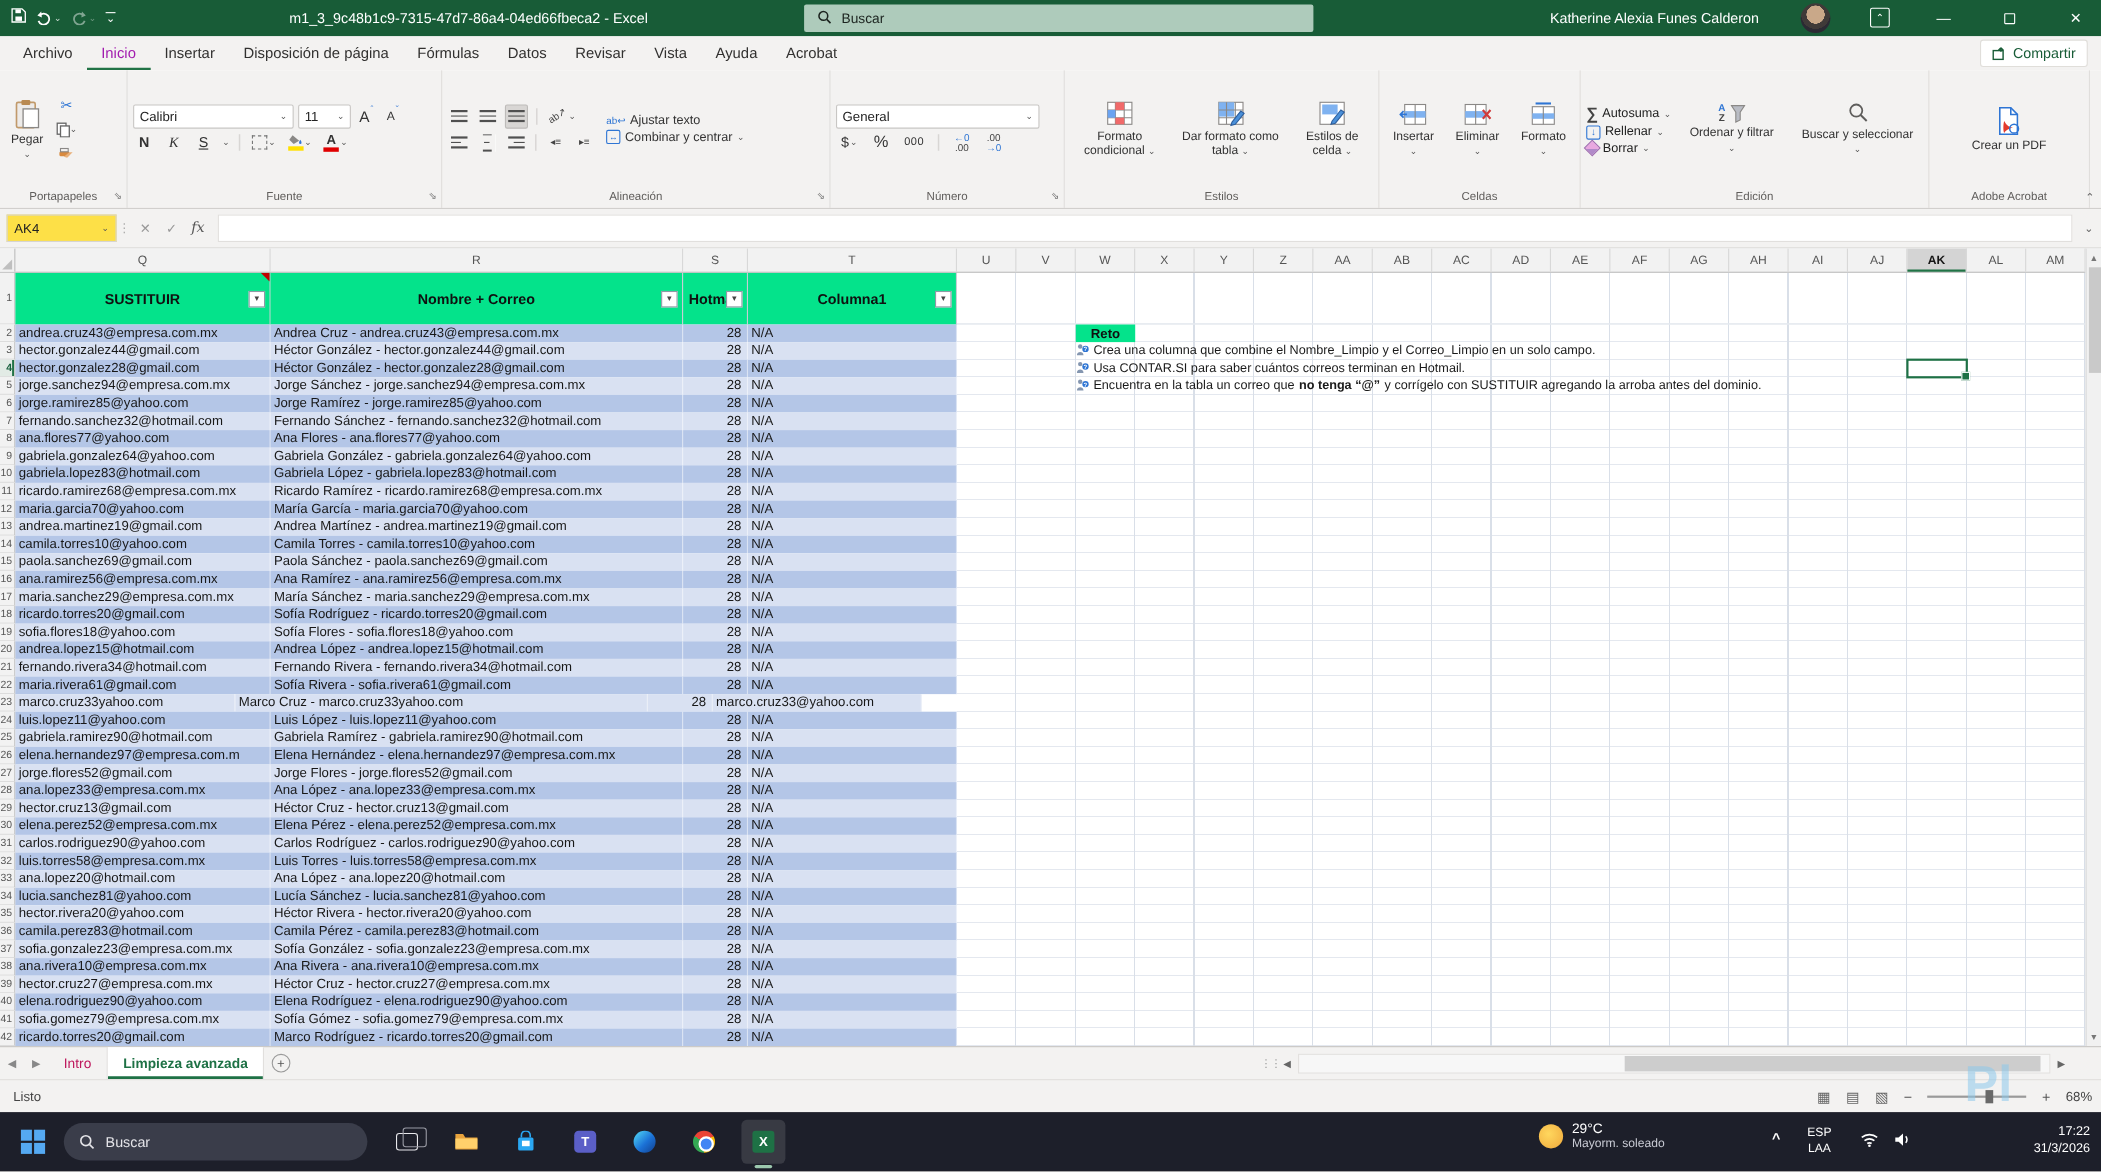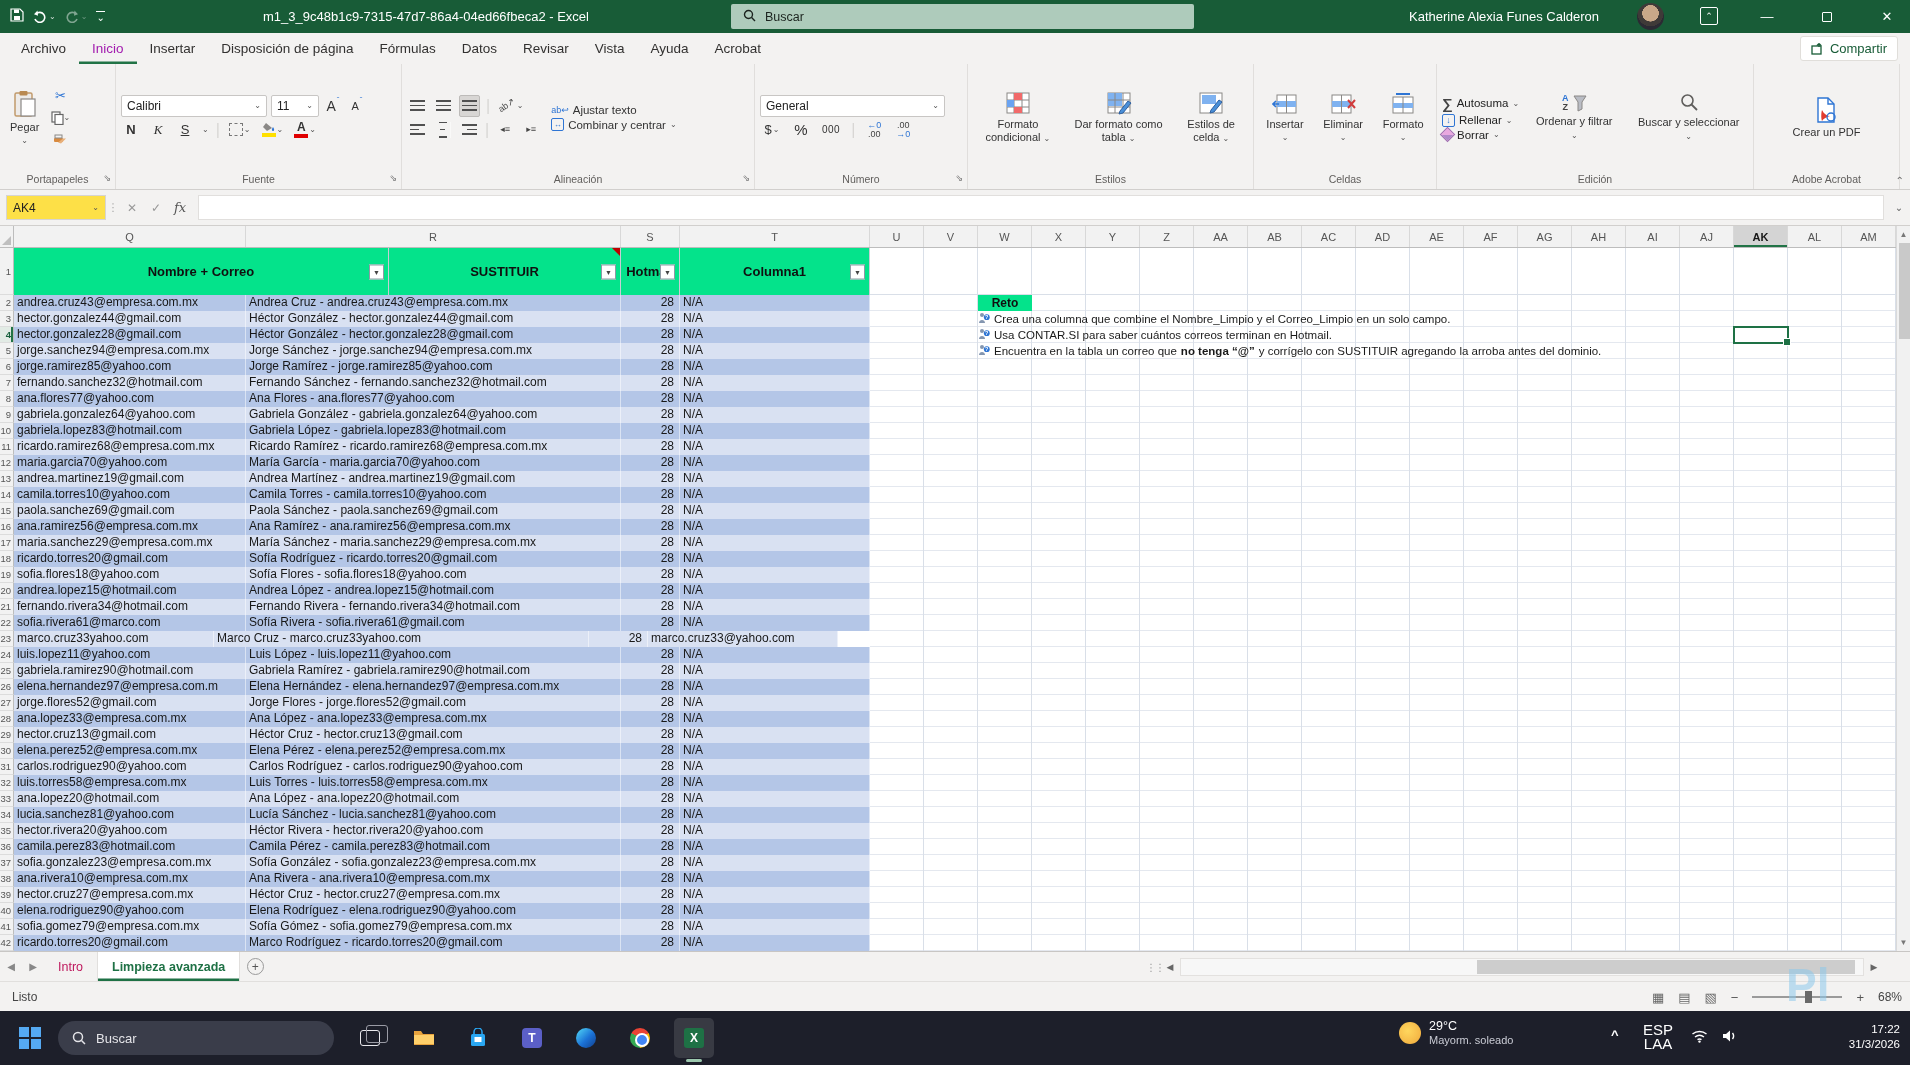--- a/index.html
+++ b/index.html
@@ -146,21 +146,21 @@
   .chrome::after{content:"";position:absolute;left:5px;top:5px;width:10px;height:10px;border-radius:50%;background:#4285F4;border:2px solid #fff}
   .edge{width:20px;height:20px;border-radius:50%;background:linear-gradient(135deg,#49C9F2 10%,#1B71D6 55%,#123F8C)}
   .teams{width:20px;height:20px;border-radius:4px;background:#5B5FC7;color:#fff;font-weight:700;font-size:12px;display:flex;align-items:center;justify-content:center}
   .excel-ic{width:20px;height:20px;border-radius:3px;background:#1E7145;color:#fff;font-weight:700;font-size:12px;display:flex;align-items:center;justify-content:center}
   .tray{position:absolute;top:0;height:54px;right:0;left:1385px}
   .weather{position:absolute;left:14px;top:8px;display:flex;gap:8px;align-items:center}
   .sun{width:22px;height:22px;border-radius:50%;background:radial-gradient(circle at 40% 40%,#FFD75E,#F0A93C)}
   .wtxt{display:flex;flex-direction:column;line-height:14px}
   .wtemp{font-size:12.5px}.wdesc{font-size:11px;color:#C9CBD4}
   .chev{position:absolute;left:226px;top:16px;font-size:13px;font-weight:700}
-  .lang{position:absolute;left:258px;top:12px;font-size:15px;line-height:14px;text-align:center}
+  .lang{position:absolute;left:258px;top:12px;font-size:11px;line-height:14px;text-align:center}
   .tico{position:absolute;top:18px}
   .clock{position:absolute;right:10px;top:11px;text-align:right;font-size:11.5px;line-height:15px}
 
   .wm{position:absolute;left:1786px;top:958px;font-size:46px;font-weight:700;color:rgba(140,200,235,.55);z-index:60;pointer-events:none;font-family:"Liberation Sans",sans-serif}
 </style>
 </head>
 <body>
 
 <div id="app">
 
@@ -645,29 +645,29 @@
           <div class="rowh" style="top: 575px; height: 16px;">35</div>
           <div class="rowh" style="top: 591px; height: 16px;">36</div>
           <div class="rowh" style="top: 607px; height: 16px;">37</div>
           <div class="rowh" style="top: 623px; height: 16px;">38</div>
           <div class="rowh" style="top: 639px; height: 16px;">39</div>
           <div class="rowh" style="top: 655px; height: 16px;">40</div>
           <div class="rowh" style="top: 671px; height: 16px;">41</div>
           <div class="rowh" style="top: 687px; height: 16px;">42</div>
         </div>
       <div class="theadrow" id="theadrow">
-          <div class="th" style="width: 375px;">
-            <span>Nombre + Correo</span>
-            <div class="filterbtn">▼</div>
-          </div>
           <div class="th" style="width: 232px;">
             <span>SUSTITUIR</span>
             <div class="filterbtn">▼</div>
             <div class="cmark"></div>
           </div>
+          <div class="th" style="width: 375px;">
+            <span>Nombre + Correo</span>
+            <div class="filterbtn">▼</div>
+          </div>
           <div class="th" style="width: 59px;">
             <span>Hotmail</span>
             <div class="filterbtn">▼</div>
           </div>
           <div class="th" style="width: 190px;">
             <span>Columna1</span>
             <div class="filterbtn">▼</div>
           </div>
         </div>
       <div id="gridrows">
@@ -785,21 +785,21 @@
             <div class="c num" style="width: 59px;">28</div>
             <div class="c" style="width: 190px;">N/A</div>
           </div>
           <div class="trow bl" style="top: 351px;">
             <div class="c" style="width: 232px;">fernando.rivera34@hotmail.com</div>
             <div class="c" style="width: 375px;">Fernando Rivera - fernando.rivera34@hotmail.com</div>
             <div class="c num" style="width: 59px;">28</div>
             <div class="c" style="width: 190px;">N/A</div>
           </div>
           <div class="trow bd" style="top: 367px;">
-            <div class="c" style="width: 232px;">sofia.rivera61@marco.com</div>
+            <div class="c" style="width: 232px;">maria.rivera61@gmail.com</div>
             <div class="c" style="width: 375px;">Sofía Rivera - sofia.rivera61@gmail.com</div>
             <div class="c num" style="width: 59px;">28</div>
             <div class="c" style="width: 190px;">N/A</div>
           </div>
           <div class="trow bl" style="top: 383px;">
             <div class="c" style="width: 200px;">marco.cruz33yahoo.com</div>
             <div class="c" style="width: 375px;">Marco Cruz - marco.cruz33yahoo.com</div>
             <div class="c num" style="width: 59px;">28</div>
             <div class="c" style="width: 190px;">marco.cruz33@yahoo.com</div>
           </div>

